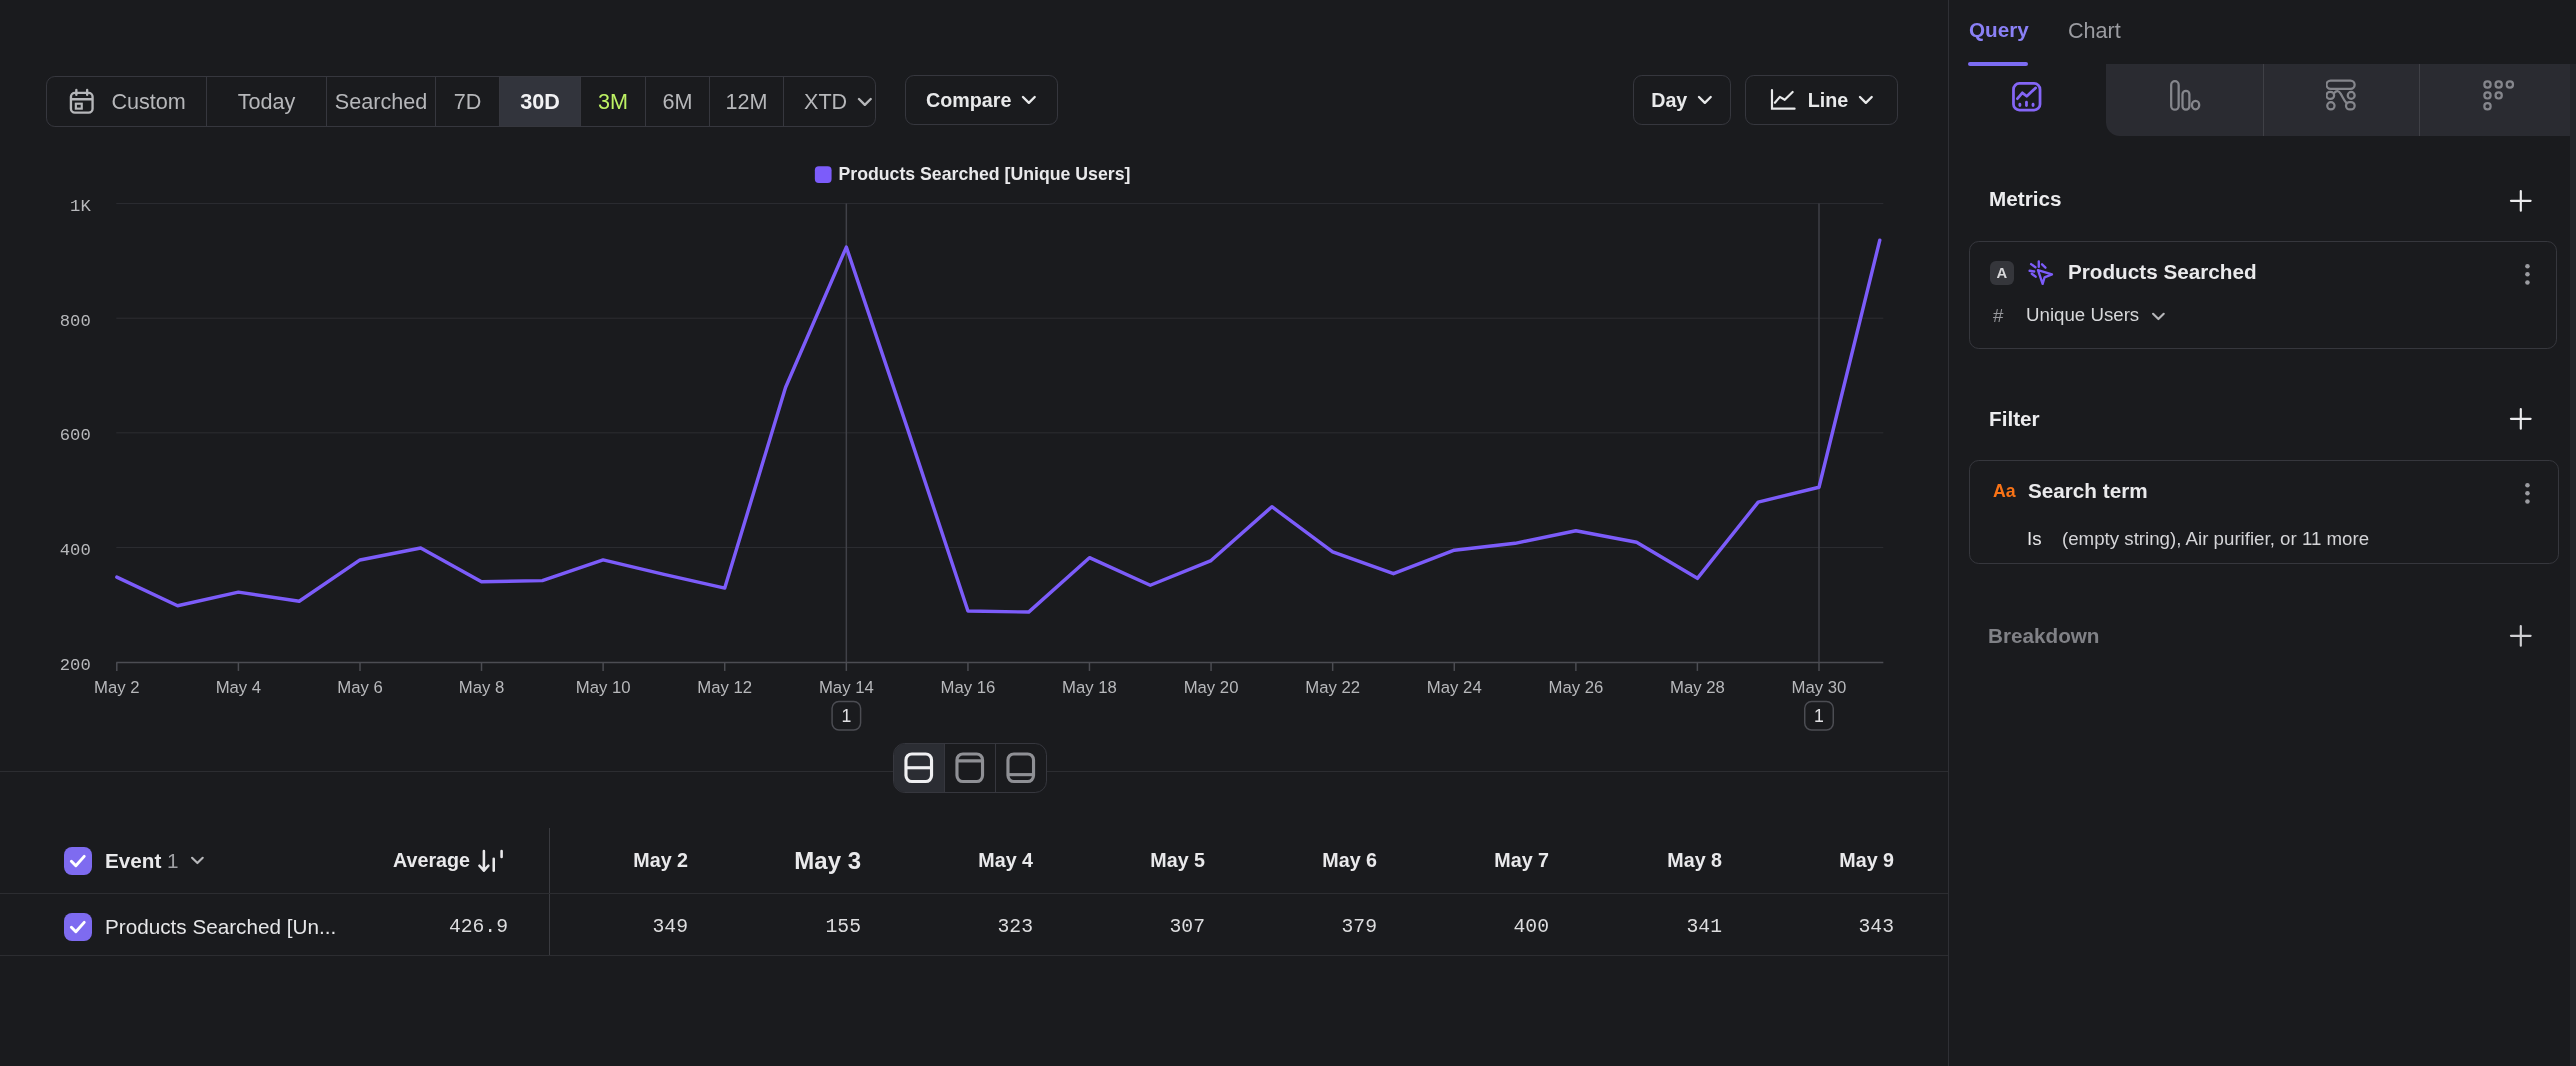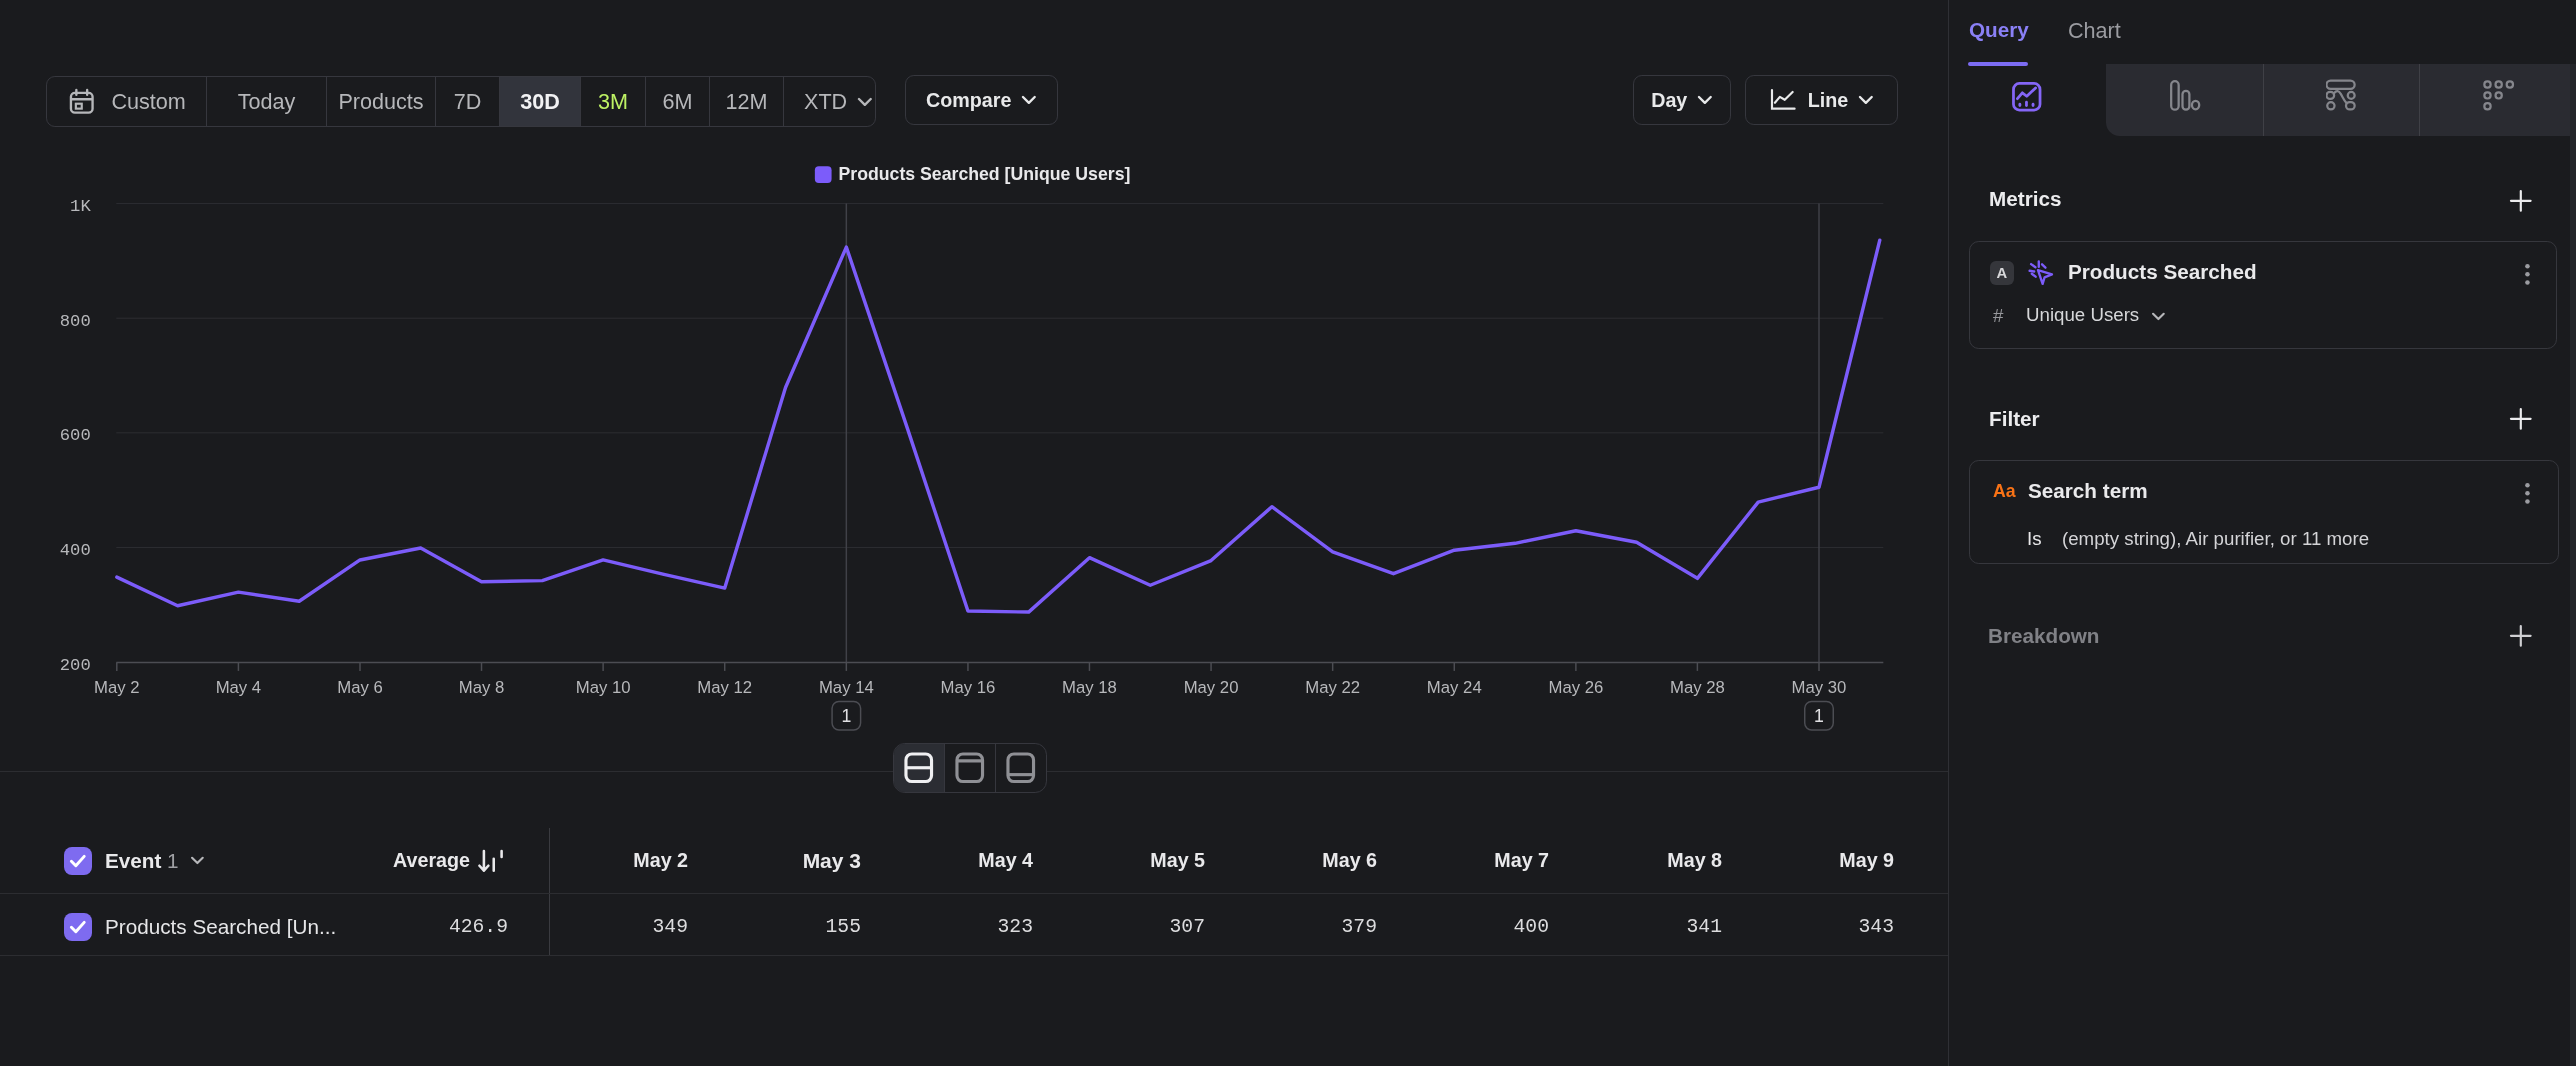--- a/index.html
+++ b/index.html
@@ -21,21 +21,21 @@
       <svg width="29.5" height="29.5" viewBox="0 0 30 30" style="margin-right:14.8px;">
         <rect x="4" y="6" width="22" height="20" rx="4" fill="none" stroke="#b6b7ba" stroke-width="2.4"></rect>
         <line x1="4" y1="12.5" x2="26" y2="12.5" stroke="#b6b7ba" stroke-width="2.4"></line>
         <line x1="9.5" y1="3" x2="9.5" y2="8" stroke="#b6b7ba" stroke-width="2.4" stroke-linecap="round"></line>
         <line x1="20.5" y1="3" x2="20.5" y2="8" stroke="#b6b7ba" stroke-width="2.4" stroke-linecap="round"></line>
         <rect x="9" y="17" width="6" height="5" fill="none" stroke="#b6b7ba" stroke-width="2.2"></rect>
       </svg>
       Custom
     </div>
     <div style="width:120px;display:flex;align-items:center;justify-content:center;border-right:1px solid #36373e;color:#b6b7ba;font-size:21.6px;">Today</div>
-    <div style="width:109px;display:flex;align-items:center;justify-content:center;border-right:1px solid #36373e;color:#b6b7ba;font-size:21.6px;">Products</div>
+    <div style="width:109px;display:flex;align-items:center;justify-content:center;border-right:1px solid #36373e;color:#b6b7ba;font-size:21.6px;">Searched</div>
     <div style="width:64px;display:flex;align-items:center;justify-content:center;border-right:1px solid #36373e;color:#b6b7ba;font-size:21.6px;">7D</div>
     <div style="width:81px;display:flex;align-items:center;justify-content:center;border-right:1px solid #36373e;color:#f2f2f4;font-size:21.6px;font-weight:700;background:#32343c;">30D</div>
     <div style="width:65px;display:flex;align-items:center;justify-content:center;border-right:1px solid #36373e;color:#bef264;font-size:21.6px;">3M</div>
     <div style="width:64px;display:flex;align-items:center;justify-content:center;border-right:1px solid #36373e;color:#b6b7ba;font-size:21.6px;">6M</div>
     <div style="width:74px;display:flex;align-items:center;justify-content:center;border-right:1px solid #36373e;color:#b6b7ba;font-size:21.6px;">12M</div>
     <div style="flex:1;display:flex;align-items:center;justify-content:center;padding-left:17.7px;color:#b6b7ba;font-size:21.6px;">XTD
       <svg class="chev" width="15.7" height="9.8" viewBox="0 0 16 10">
           <path d="M2 2 L8 8 L14 2" fill="none" stroke="#b6b7ba" stroke-width="2.4" stroke-linecap="round" stroke-linejoin="round"></path>
         </svg>
     </div>
@@ -172,21 +172,21 @@
   <svg class="abs" style="left:478px;top:849px;" width="29.5" height="25.6" viewBox="0 0 30 26">
     <path d="M6 2 L6 22 M6 22 L1.5 17 M6 22 L10.5 17" fill="none" stroke="#e9e9eb" stroke-width="2.6" stroke-linecap="round" stroke-linejoin="round"></path>
     <line x1="16" y1="10" x2="16" y2="22" stroke="#e9e9eb" stroke-width="2.6" stroke-linecap="round"></line>
     <line x1="24" y1="2" x2="24" y2="8" stroke="#e9e9eb" stroke-width="2.6" stroke-linecap="round"></line>
   </svg>
   <div class="abs" style="left:549px;top:828px;width:1px;height:127px;background:#3a3b40;"></div>
   <div class="abs" style="left:0;top:893px;width:1949px;height:1px;background:#2c2d31;"></div>
   <div class="abs" style="left:0;top:955px;width:1949px;height:1px;background:#2c2d31;"></div>
 
   <div class="abs" style="left:590px;top:847px;width:98px;height:27.6px;display:flex;align-items:center;justify-content:flex-end;font-size:19.7px;color:#e9e9eb;font-weight:600;">May 2</div>
-  <div class="abs" style="left:763px;top:847px;width:98px;height:27.6px;display:flex;align-items:center;justify-content:flex-end;font-size:21px;color:#e9e9eb;font-weight:600;">May 3</div>
+  <div class="abs" style="left:763px;top:847px;width:98px;height:27.6px;display:flex;align-items:center;justify-content:flex-end;font-size:24px;color:#e9e9eb;font-weight:600;">May 3</div>
   <div class="abs" style="left:935px;top:847px;width:98px;height:27.6px;display:flex;align-items:center;justify-content:flex-end;font-size:19.7px;color:#e9e9eb;font-weight:600;">May 4</div>
   <div class="abs" style="left:1107px;top:847px;width:98px;height:27.6px;display:flex;align-items:center;justify-content:flex-end;font-size:19.7px;color:#e9e9eb;font-weight:600;">May 5</div>
   <div class="abs" style="left:1279px;top:847px;width:98px;height:27.6px;display:flex;align-items:center;justify-content:flex-end;font-size:19.7px;color:#e9e9eb;font-weight:600;">May 6</div>
   <div class="abs" style="left:1451px;top:847px;width:98px;height:27.6px;display:flex;align-items:center;justify-content:flex-end;font-size:19.7px;color:#e9e9eb;font-weight:600;">May 7</div>
   <div class="abs" style="left:1624px;top:847px;width:98px;height:27.6px;display:flex;align-items:center;justify-content:flex-end;font-size:19.7px;color:#e9e9eb;font-weight:600;">May 8</div>
   <div class="abs" style="left:1796px;top:847px;width:98px;height:27.6px;display:flex;align-items:center;justify-content:flex-end;font-size:19.7px;color:#e9e9eb;font-weight:600;">May 9</div>
 
   <div class="abs" style="left:64px;top:913px;width:27.6px;height:27.6px;background:#7e6bf0;border-radius:7.9px;">
     <svg width="27.6" height="27.6" viewBox="0 0 28 28">
         <path d="M7.5 14.5 L12 19 L20.5 9.5" fill="none" stroke="#fff" stroke-width="3" stroke-linecap="round" stroke-linejoin="round"></path>

